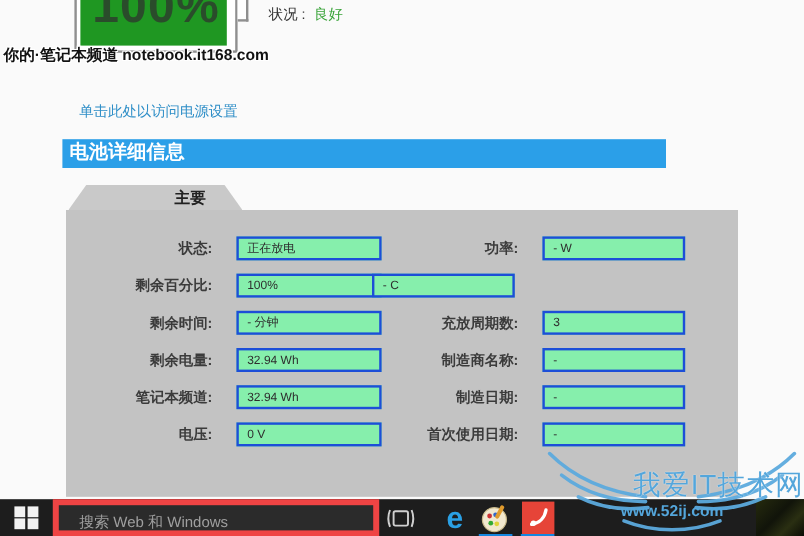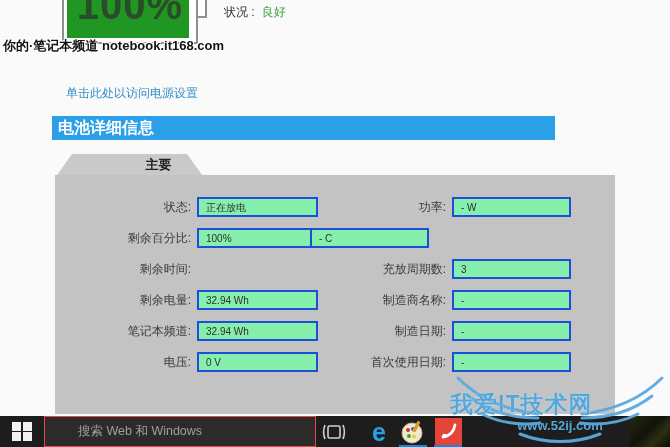--- a/index.html
+++ b/index.html
@@ -36,58 +36,58 @@
   .tab { left:57px; top:154px; width:145px; height:21px; background:var(--tab_gray,#c9c9c9);
     clip-path:polygon(0 100%, 15px 0, 130px 0, 100% 100%);
     font-size:13px; font-weight:bold; color:#222; line-height:22px; padding-left:58px; z-index:3;text-align:center; }
   .panel { left:55px; top:175px; width:560px; height:239px; background:var(--panel_gray,#c3c3c3); z-index:2; }
 
   
   .col { z-index:4; }
   .col-left  { left:60px;  top:197px; width:262px; }
   .col-right { left:310px; top:197px; width:265px; }
   .frow { display:flex; height:20px; margin-bottom:11px; }
-  .flabel { font-size:12px; font-weight:normal; color:var(--label_color,#3b3b3b);
-    text-align:right; line-height:20px; padding-right:6px; }
+  .flabel { font-size:12px; font-weight:bold; color:var(--label_color,#3b3b3b);
+    text-align:right; line-height:20px; padding-right:20px; }
   .col-left  .flabel { width:137px; }
   .col-right .flabel { width:142px; }
   .fbox { height:20px; background:#86efac; border:2px solid #1d4ed8;
     font-size:10px; color:#2e2e2e; line-height:18px; padding-left:7px; overflow:hidden; }
   .col-left  .fbox { width:121px; }
   .col-right .fbox { width:119px; }
 
   
   .taskbar { left:0; top:416px; width:670px; height:31px; background:var(--taskbar_bg,#1d1d1d);
     z-index:40; display:flex; align-items:center; }
   .start-btn { position:absolute; left:0; top:0; width:44px; height:31px;
     display:flex; align-items:center; justify-content:center; }
   .win-logo { display:grid; grid-template-columns:9px 9px; grid-template-rows:9px 9px; gap:1.5px; }
   .win-logo span { background:#f2f2f2; }
   .search-box { position:absolute; left:44px; top:0; width:272px; height:31px;
-    background:var(--searchbox_bg,#2b2b2b); border:1px solid #ef4444;
-    font-size:12.5px; color:var(--search_text,#9f9f9f); line-height:29px; padding-left:33px; }
+    background:var(--searchbox_bg,#2b2b2b); border:5px solid #ef4444;
+    font-size:12.5px; color:var(--search_text,#9f9f9f); line-height:29px; padding-left:17px; }
   .tb-icon { position:absolute; top:0; height:31px; display:flex; align-items:center; justify-content:center; }
   .icon-taskview { left:320px; width:28px; }
   .icon-edge { left:364px; width:30px; font-size:25px; font-weight:bold;
     color:var(--edge_blue,#2aa0e4); line-height:28px; }
   .icon-palette { left:398px; width:30px; }
   .icon-redapp { left:433px; width:30px; }
   .redapp-sq { width:27px; height:27px; background:var(--red_icon,#e64438);
     display:flex; align-items:center; justify-content:center; }
   .run-indicator { position:absolute; top:445px; height:2px; background:var(--indicator_blue,#1486e0); z-index:45; }
   .ind-palette { left:399px; width:28px; }
   .ind-redapp  { left:434px; width:28px; }
   .corner-frag { left:630px; top:416px; width:40px; height:31px; z-index:41;
     background:linear-gradient(135deg,#262b0e 0%,#11140a 45%,#2a2f12 70%,#0a0c05 100%); }
 
   
   .wm-bottom { left:450px; top:372px; width:220px; height:75px; z-index:60; pointer-events:none; }
   .wm-wings { position:absolute; left:0; top:0; }
-  .wm-title { position:absolute; left:0; top:17px; width:220px; text-align:left;
-    font-size:23px; font-weight:bold; color:var(--watermark_blue,#54a6db);
+  .wm-title { position:absolute; left:0; top:17px; width:220px; text-align:right;
+    font-size:23px; font-weight:normal; color:var(--watermark_blue,#54a6db);
     text-shadow:0 0 1px #fff; letter-spacing:1px; white-space:nowrap; }
   .wm-url { position:absolute; left:0; top:46px; width:220px; text-align:center;
     font-size:13px; font-weight:bold; color:var(--watermark_blue,#54a6db); }
 </style>
 </head>
 <body>
 
 <div class="abs battery-body"></div>
 <div class="abs battery-fill"></div>
 <div class="abs battery-nub"></div>
@@ -109,20 +109,21 @@
       <div class="fbox"><span>正在放电</span></div>
     </div>
 
     <div class="frow">
       <div class="flabel">剩余百分比:</div>
       <div class="fbox"><span>100%</span></div>
     </div>
 
     <div class="frow">
       <div class="flabel">剩余时间:</div>
+      <div class="fbox"><span>- 分钟</span></div>
     </div>
 
     <div class="frow">
       <div class="flabel">剩余电量:</div>
       <div class="fbox"><span>32.94 Wh</span></div>
     </div>
 
     <div class="frow">
       <div class="flabel">笔记本频道:</div>
       <div class="fbox"><span>32.94 Wh</span></div>

